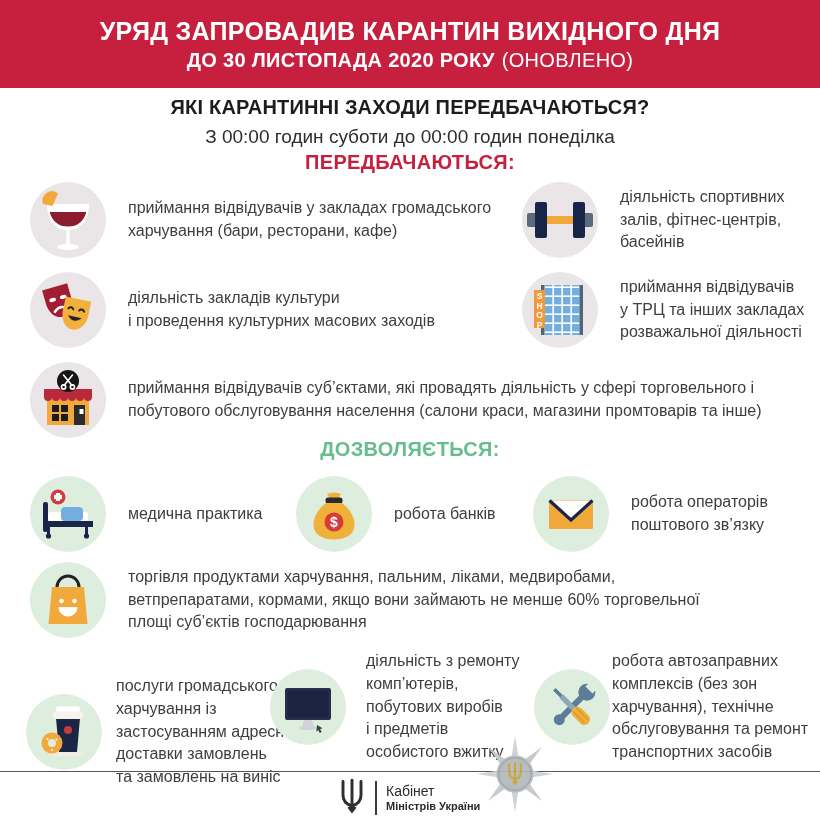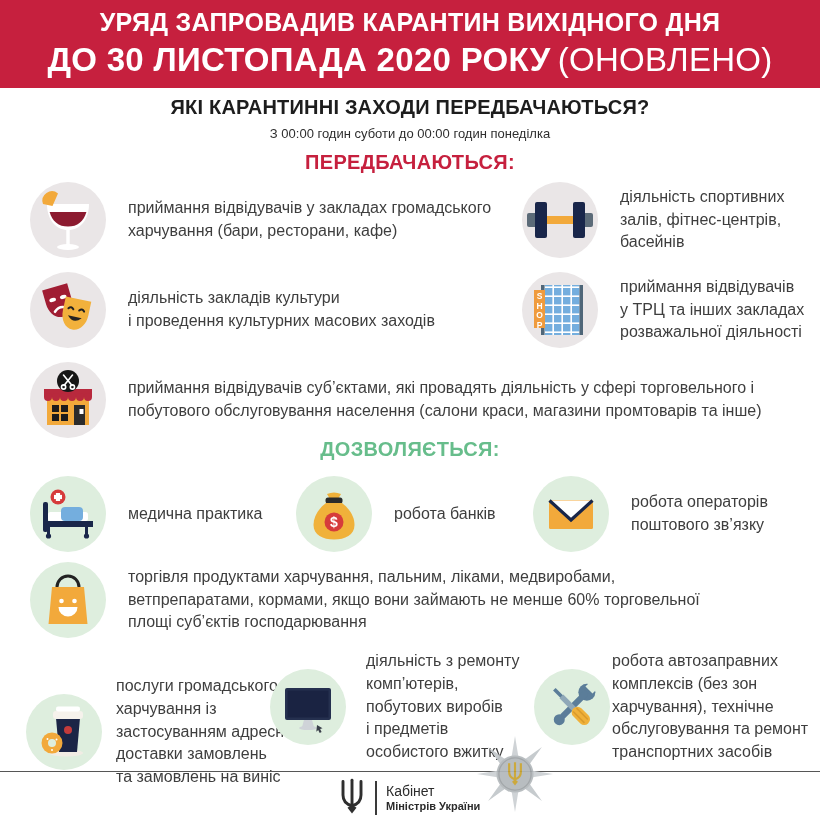--- a/index.html
+++ b/index.html
@@ -7,27 +7,27 @@
     position:relative;width:820px;height:820px;overflow:hidden;background:#ffffff;
     font-family:"Liberation Sans","DejaVu Sans",sans-serif;color:#3e3e3e;
   }
   
   .banner{
     position:absolute;left:0;top:0;width:820px;height:88px;background:#c6203e;
     display:flex;flex-direction:column;align-items:center;justify-content:center;
     color:#ffffff;text-align:center;line-height:1.3;letter-spacing:.3px;
   }
   .banner .l1{font-size:25px;font-weight:700;}
-  .banner .l2{font-size:33px;font-weight:700;}
+  .banner .l2{font-size:20px;font-weight:700;}
   .banner .l2 .light{font-weight:400;margin-left:7px;}
   
   .h-title{position:absolute;left:0;top:96px;width:820px;text-align:center;
     font-size:20px;font-weight:700;color:#1d1d1d;letter-spacing:.2px;}
   .h-sub{position:absolute;left:0;top:126px;width:820px;text-align:center;
-    font-size:13px;font-weight:400;color:#2e2e2e;}
+    font-size:19px;font-weight:400;color:#2e2e2e;}
   .h-forbidden{position:absolute;left:0;top:151px;width:820px;text-align:center;
     font-size:20px;font-weight:700;color:#c6203e;letter-spacing:.3px;}
   .h-allowed{position:absolute;left:0;top:438px;width:820px;text-align:center;
     font-size:20px;font-weight:700;color:#67bd8b;letter-spacing:.3px;}
   
   .item{position:absolute;display:flex;align-items:center;gap:22px;}
   .item .txt{white-space:pre-line;font-size:16px;line-height:1.42;color:#3e3e3e;}
   .icon-wrap{flex:0 0 auto;width:76px;height:76px;display:block;}
   .icon-wrap svg{display:block;width:76px;height:76px;}
   

